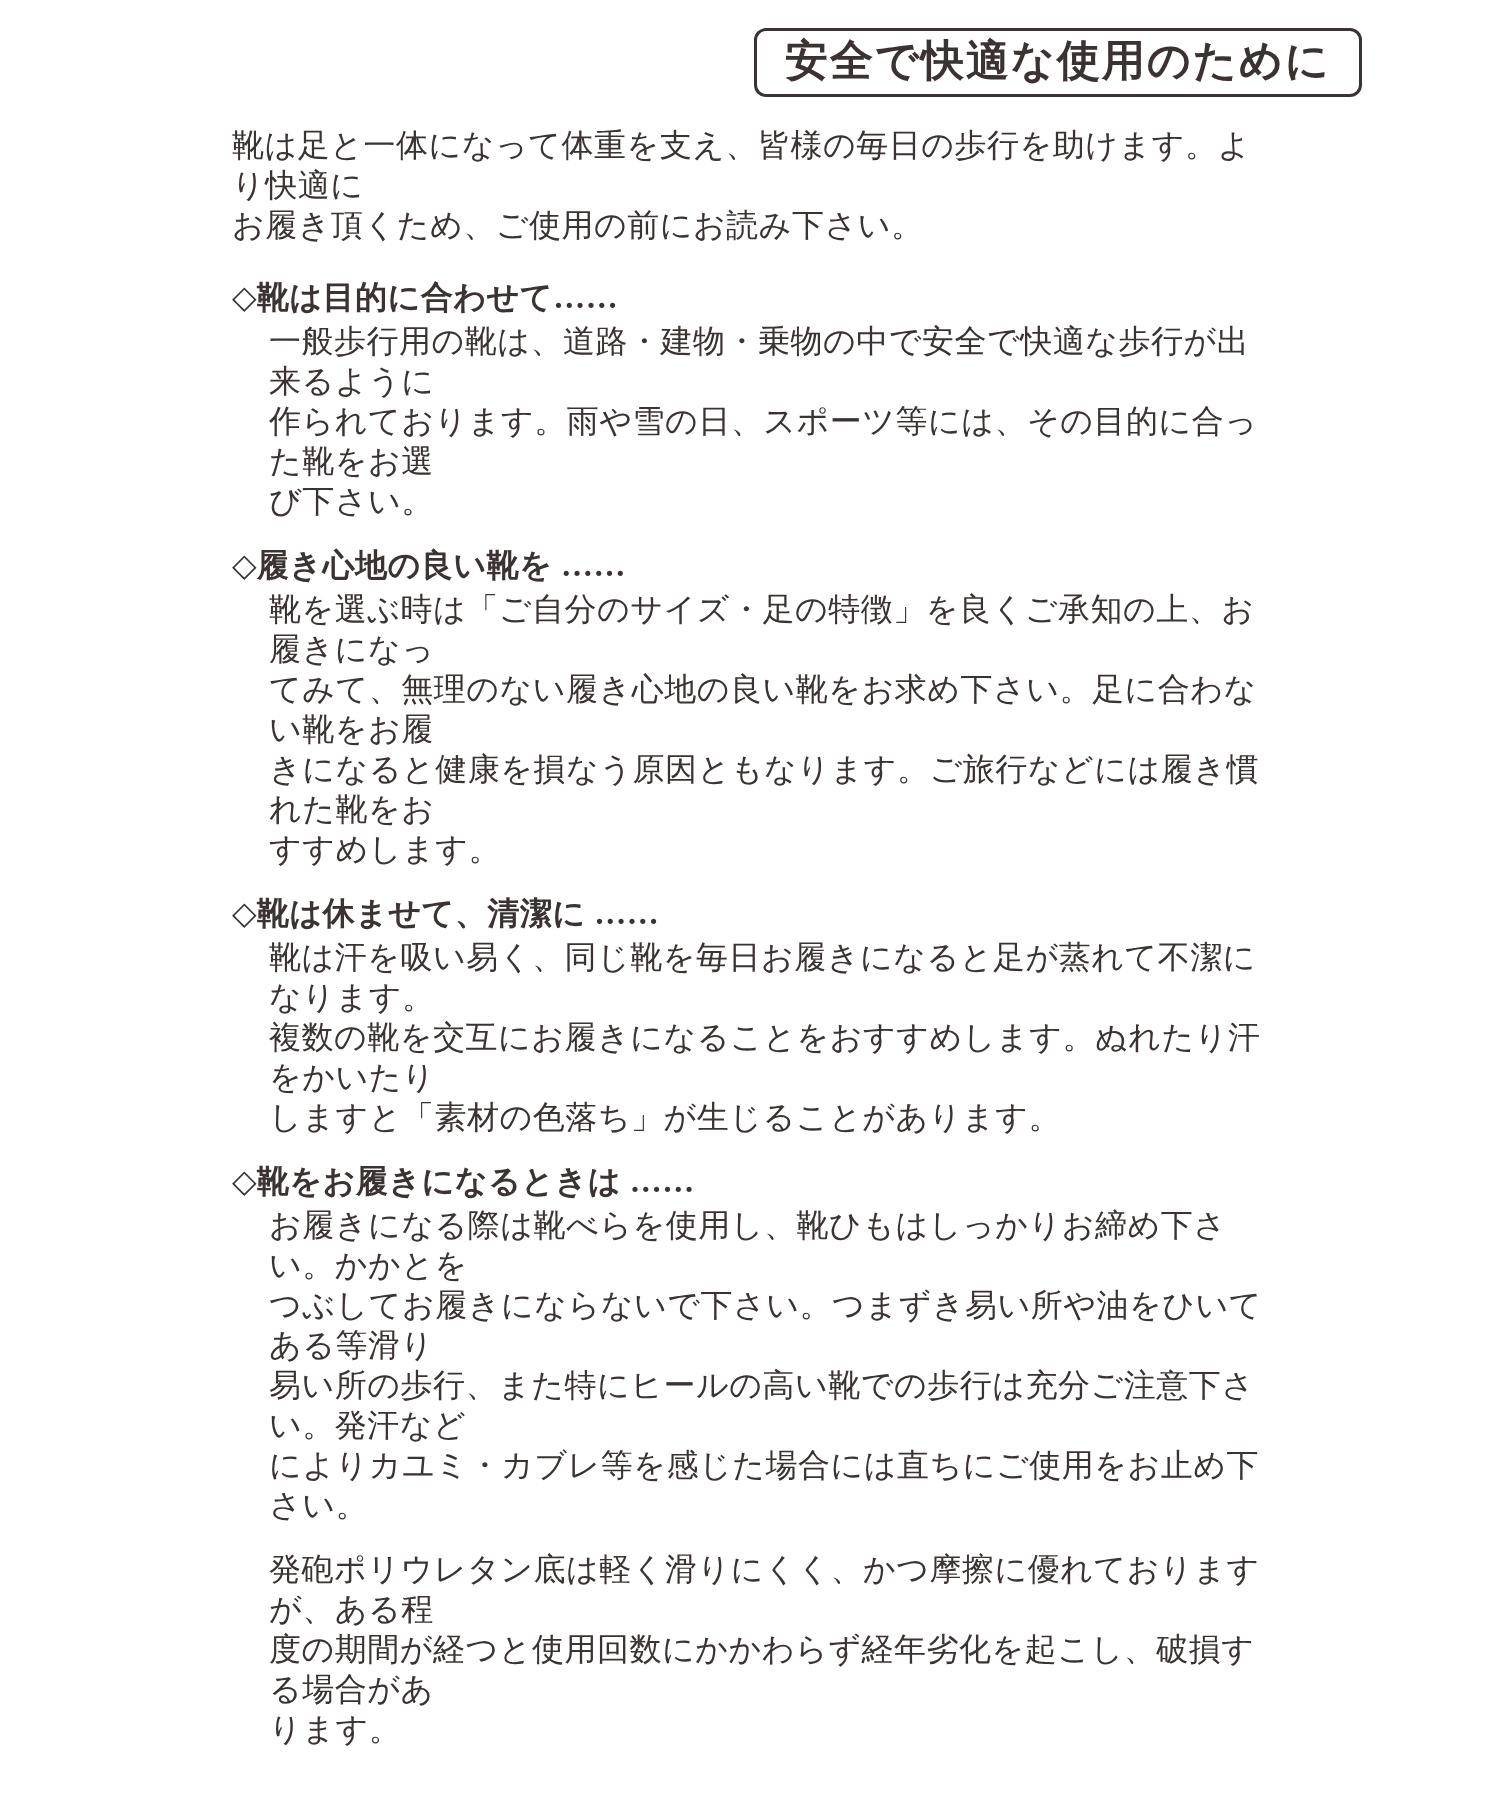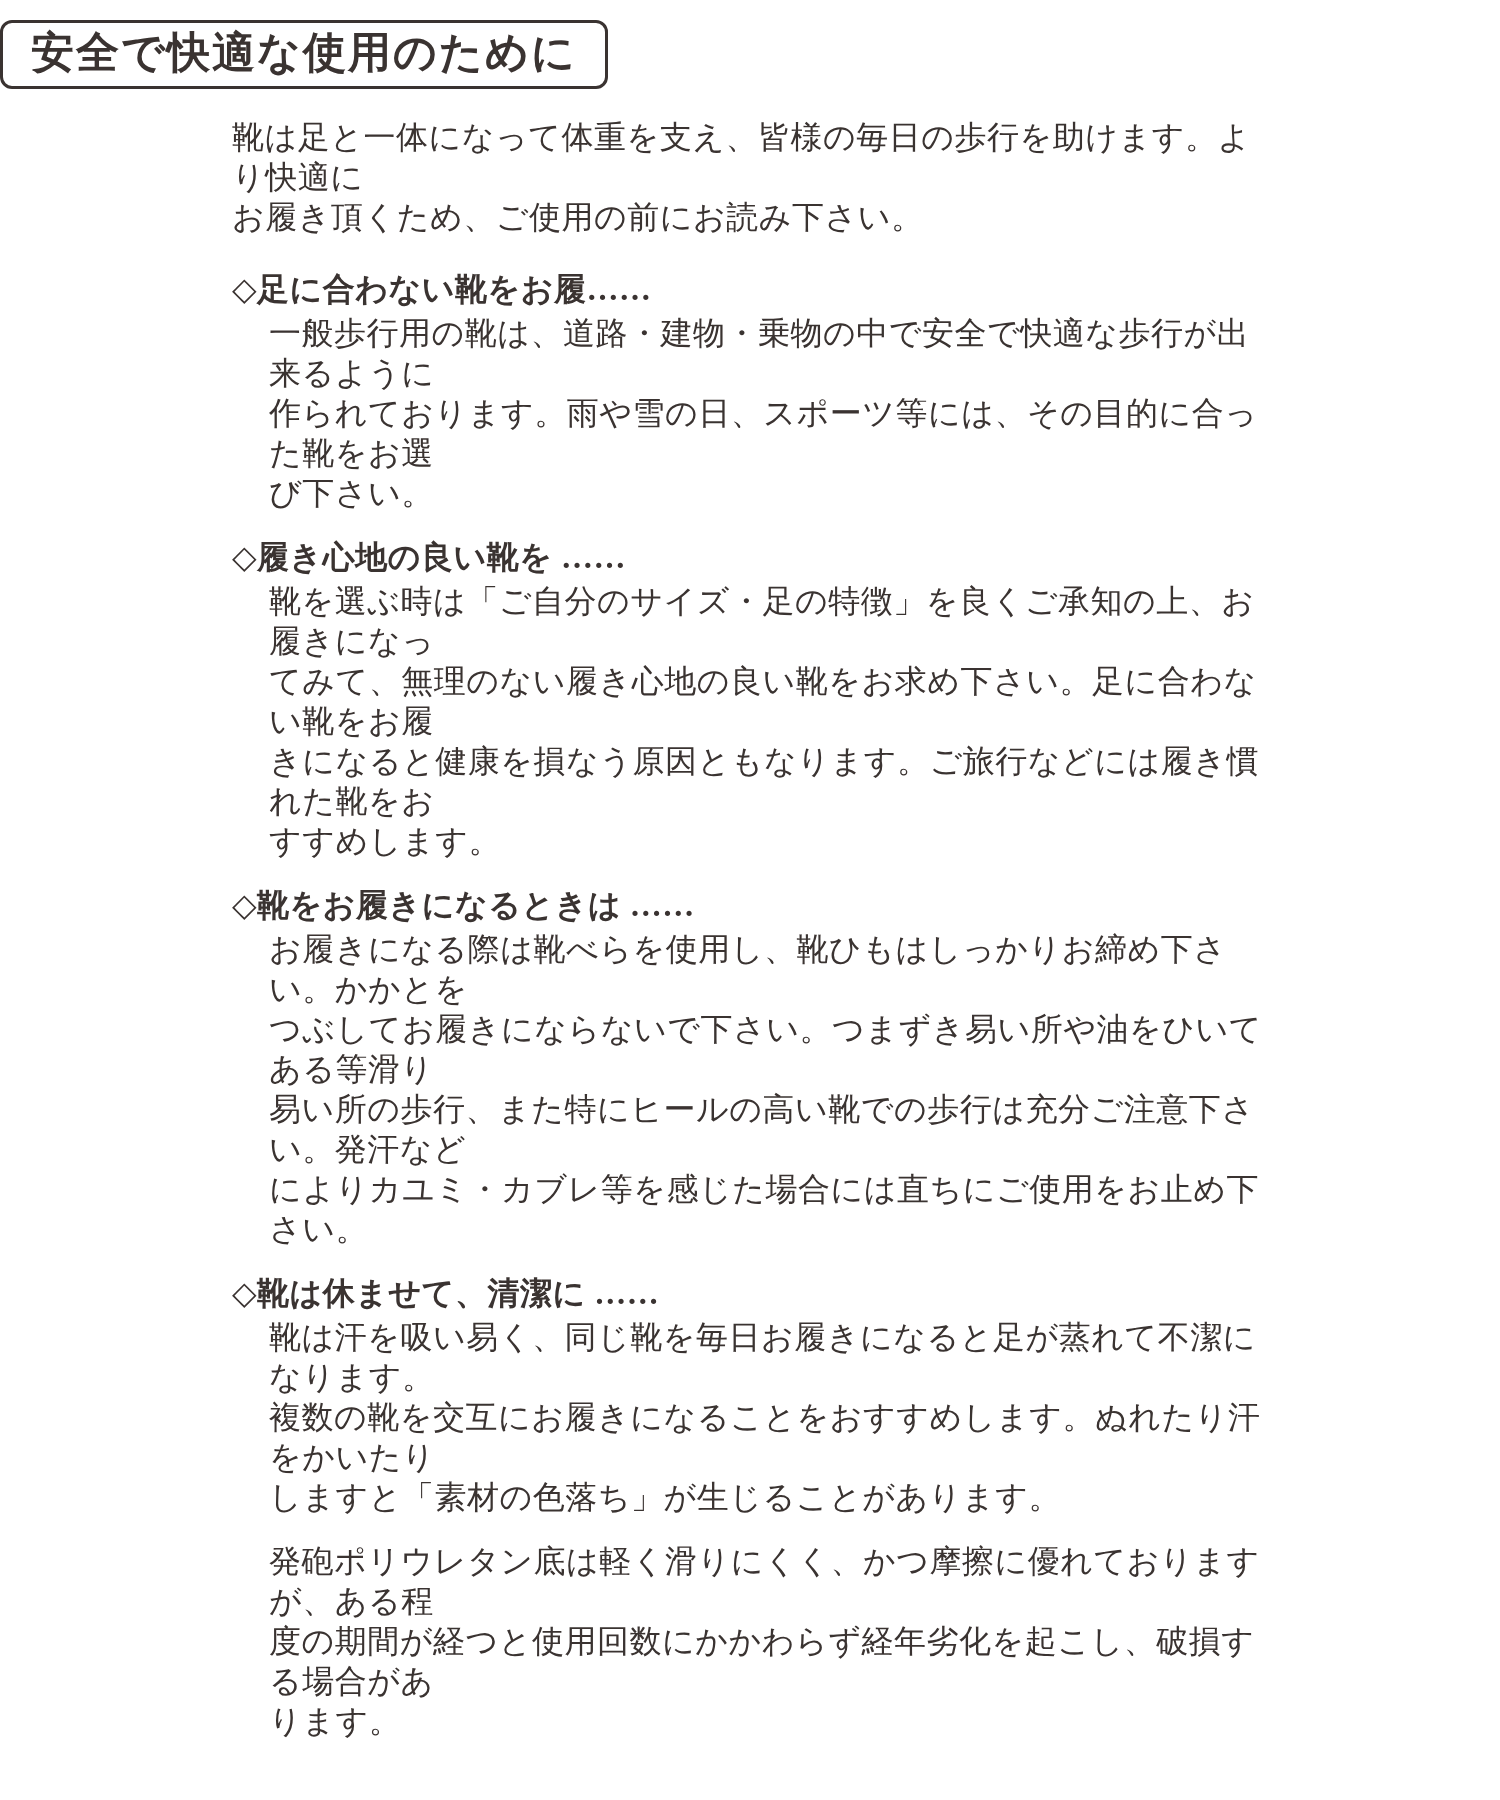--- a/index.html
+++ b/index.html
@@ -8,22 +8,22 @@
   }
   body {
     width: 1500px;
     height: 1800px;
     background: #ffffff;
     color: #3a3331;
     font-family: "Liberation Serif", "DejaVu Serif", serif;
     overflow: hidden;
   }
   .title-wrap {
-    padding-top: 20px;
-    text-align: left;
+    padding-top: 28px;
+    text-align: right;
     padding-right: 138px; 
   }
   .title-box {
     display: inline-block;
     border: 3px solid #3a3331;
     border-radius: 12px;
     padding: 5px 28px 9px 28px;
     font-size: 43px;
     font-weight: bold;
     letter-spacing: 2px;
@@ -62,54 +62,54 @@
     <span>安全で快適な使用のために</span>
   </div>
 </div>
 
 <div class="content">
   <p class="intro">靴は足と一体になって体重を支え、皆様の毎日の歩行を助けます。より快適に
 お履き頂くため、ご使用の前にお読み下さい。</p>
   <div id="sections">
   <div class="section">
     <div class="section-heading">
-      <span class="marker">◇</span><span class="heading-text">足に合わない靴をお履……</span>
+      <span class="marker">◇</span><span class="heading-text">靴は目的に合わせて……</span>
     </div>
     <div class="section-body">一般歩行用の靴は、道路・建物・乗物の中で安全で快適な歩行が出来るように
 作られております。雨や雪の日、スポーツ等には、その目的に合った靴をお選
 び下さい。</div>
   </div>
 
   <div class="section">
     <div class="section-heading">
       <span class="marker">◇</span><span class="heading-text">履き心地の良い靴を ……</span>
     </div>
     <div class="section-body">靴を選ぶ時は「ご自分のサイズ・足の特徴」を良くご承知の上、お履きになっ
 てみて、無理のない履き心地の良い靴をお求め下さい。足に合わない靴をお履
 きになると健康を損なう原因ともなります。ご旅行などには履き慣れた靴をお
 すすめします。</div>
   </div>
 
   <div class="section">
     <div class="section-heading">
+      <span class="marker">◇</span><span class="heading-text">靴は休ませて、清潔に ……</span>
+    </div>
+    <div class="section-body">靴は汗を吸い易く、同じ靴を毎日お履きになると足が蒸れて不潔になります。
+複数の靴を交互にお履きになることをおすすめします。ぬれたり汗をかいたり
+しますと「素材の色落ち」が生じることがあります。</div>
+  </div>
+
+  <div class="section">
+    <div class="section-heading">
       <span class="marker">◇</span><span class="heading-text">靴をお履きになるときは ……</span>
     </div>
     <div class="section-body">お履きになる際は靴べらを使用し、靴ひもはしっかりお締め下さい。かかとを
 つぶしてお履きにならないで下さい。つまずき易い所や油をひいてある等滑り
 易い所の歩行、また特にヒールの高い靴での歩行は充分ご注意下さい。発汗など
 によりカユミ・カブレ等を感じた場合には直ちにご使用をお止め下さい。</div>
-  </div>
-
-  <div class="section">
-    <div class="section-heading">
-      <span class="marker">◇</span><span class="heading-text">靴は休ませて、清潔に ……</span>
-    </div>
-    <div class="section-body">靴は汗を吸い易く、同じ靴を毎日お履きになると足が蒸れて不潔になります。
-複数の靴を交互にお履きになることをおすすめします。ぬれたり汗をかいたり
-しますと「素材の色落ち」が生じることがあります。</div>
   </div>
 
 
   <div class="section">
     <div class="section-body">発砲ポリウレタン底は軽く滑りにくく、かつ摩擦に優れておりますが、ある程
 度の期間が経つと使用回数にかかわらず経年劣化を起こし、破損する場合があ
 ります。</div>
   </div>
 
 </div>

